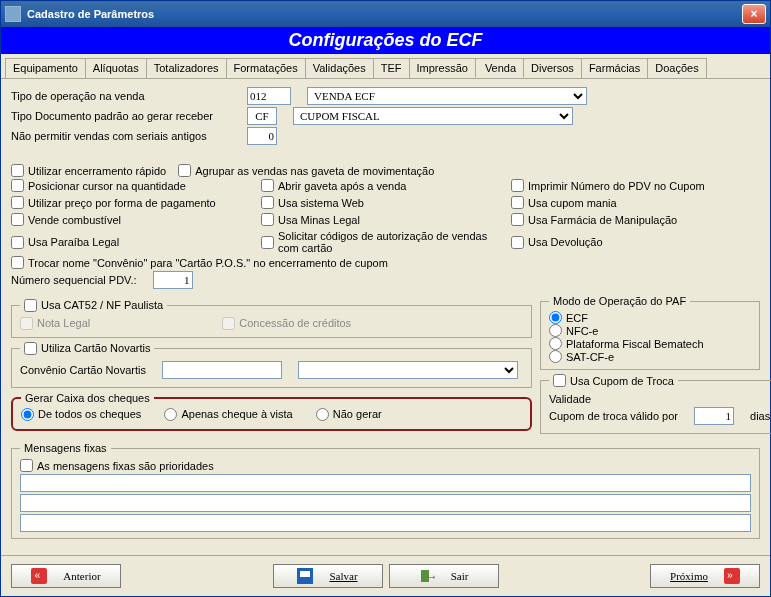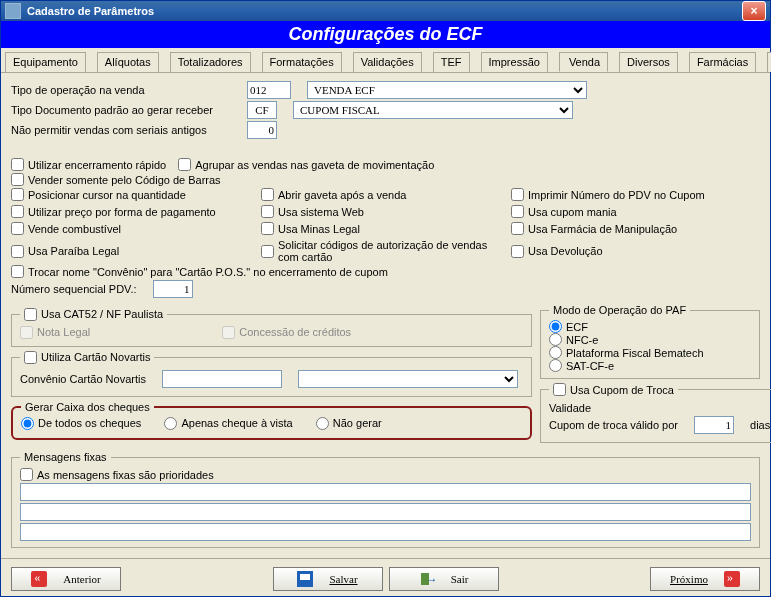--- a/index.html
+++ b/index.html
@@ -55,21 +55,21 @@
     font-weight: bold;
     text-align: center;
     padding: 3px 0;
     font-style: italic;
   }
   .tabs {
     display: flex;
     border-bottom: 1px solid #aca899;
     padding: 4px 4px 0 4px;
     background: #ece9d8;
-    gap: 12px;
+    gap: 0;
   }
   .tab {
     padding: 3px 7px 3px 7px;
     border: 1px solid #aca899;
     border-bottom: none;
     background: #ece9d8;
     margin-right: -1px;
     cursor: pointer;
     position: relative;
   }
@@ -240,24 +240,20 @@
     <div class="hr-row" style="margin-top:18px">
       <div class="chk">
           <input type="checkbox" style="">
           <span>Utilizar encerramento rápido</span>
         </div>
       <div class="chk">
           <input type="checkbox" style="">
           <span>Agrupar as vendas nas gaveta de movimentação</span>
         </div>
     </div>
-    <div class="chk">
-        <input type="checkbox" style="">
-        <span>Vender somente pelo Código de Barras</span>
-      </div>
 
     <div class="cols3">
       <div class="chk">
           <input type="checkbox" style="">
           <span>Posicionar cursor na quantidade</span>
         </div>
       <div class="chk">
           <input type="checkbox" style="">
           <span>Abrir gaveta após a venda</span>
         </div>

